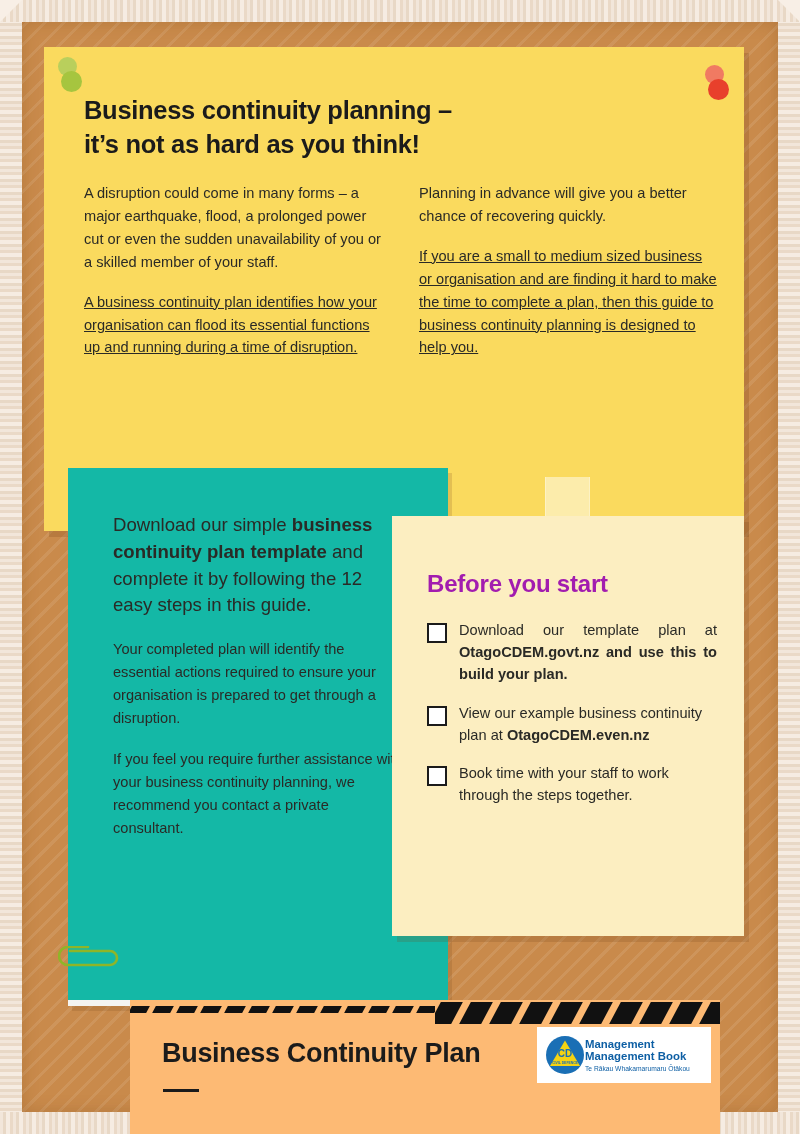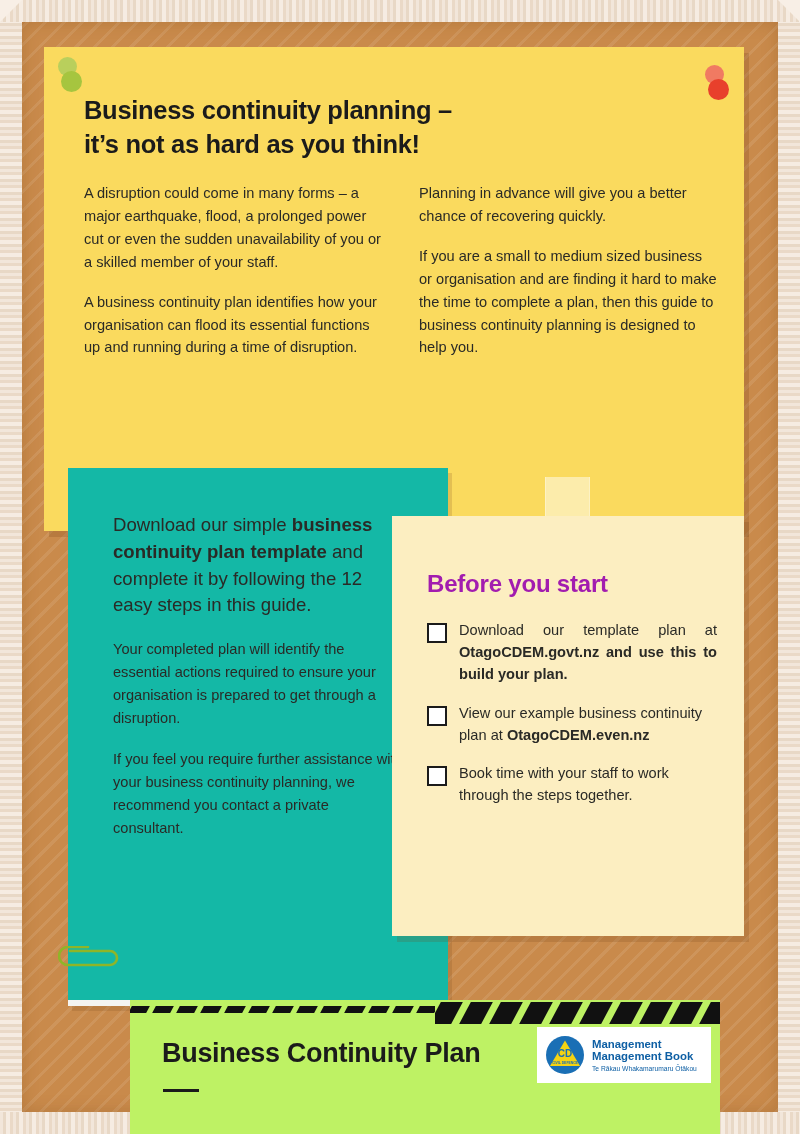--- a/index.html
+++ b/index.html
@@ -150,21 +150,21 @@
     display: flex;
     gap: 35px;
   }
   .col { width: 300px; }
   .col p {
     font-size: 14.6px;
     line-height: 1.57;
     color: #2a2a26;
     margin-bottom: 17px;
   }
-  .col p:last-child { margin-bottom: 12px; }
+  .col p:last-child { margin-bottom: 12px; text-decoration: underline; }
 
   
   .white-body {
     position: absolute;
     left: 45px; top: 44px;
     width: 290px;
   }
   .white-lead {
     font-size: 18.6px;
     line-height: 1.44;
@@ -212,21 +212,21 @@
     color: #2a2a26;
   }
   .check-text.justify { text-align: justify; }
   .check-text b { font-weight: bold; }
 
   
   .footer {
     position: absolute;
     left: 130px; top: 1000px;
     width: 590px; height: 134px;
-    background: #bef264;
+    background: #fdba74;
   }
   .footer-stripes-left {
     position: absolute;
     left: 0; top: 0;
     width: 305px; height: 16px;
     overflow: hidden;
   }
   .footer-stripes-right {
     position: absolute;
     left: 305px; top: 0;
@@ -254,21 +254,20 @@
 
   
   .logo-box {
     position: absolute;
     left: 407px; top: 27px;
     width: 174px; height: 56px;
     background: #ffffff;
     display: flex;
     align-items: center;
     padding-left: 8px;
-    gap: 7px;
   }
   .logo-mark { flex: 0 0 auto; }
   .logo-text { line-height: 1.06; }
   .logo-l1, .logo-l2 {
     font-size: 11.4px;
     font-weight: bold;
     color: #0e5fa4;
     white-space: nowrap;
   }
   .logo-l3 {

